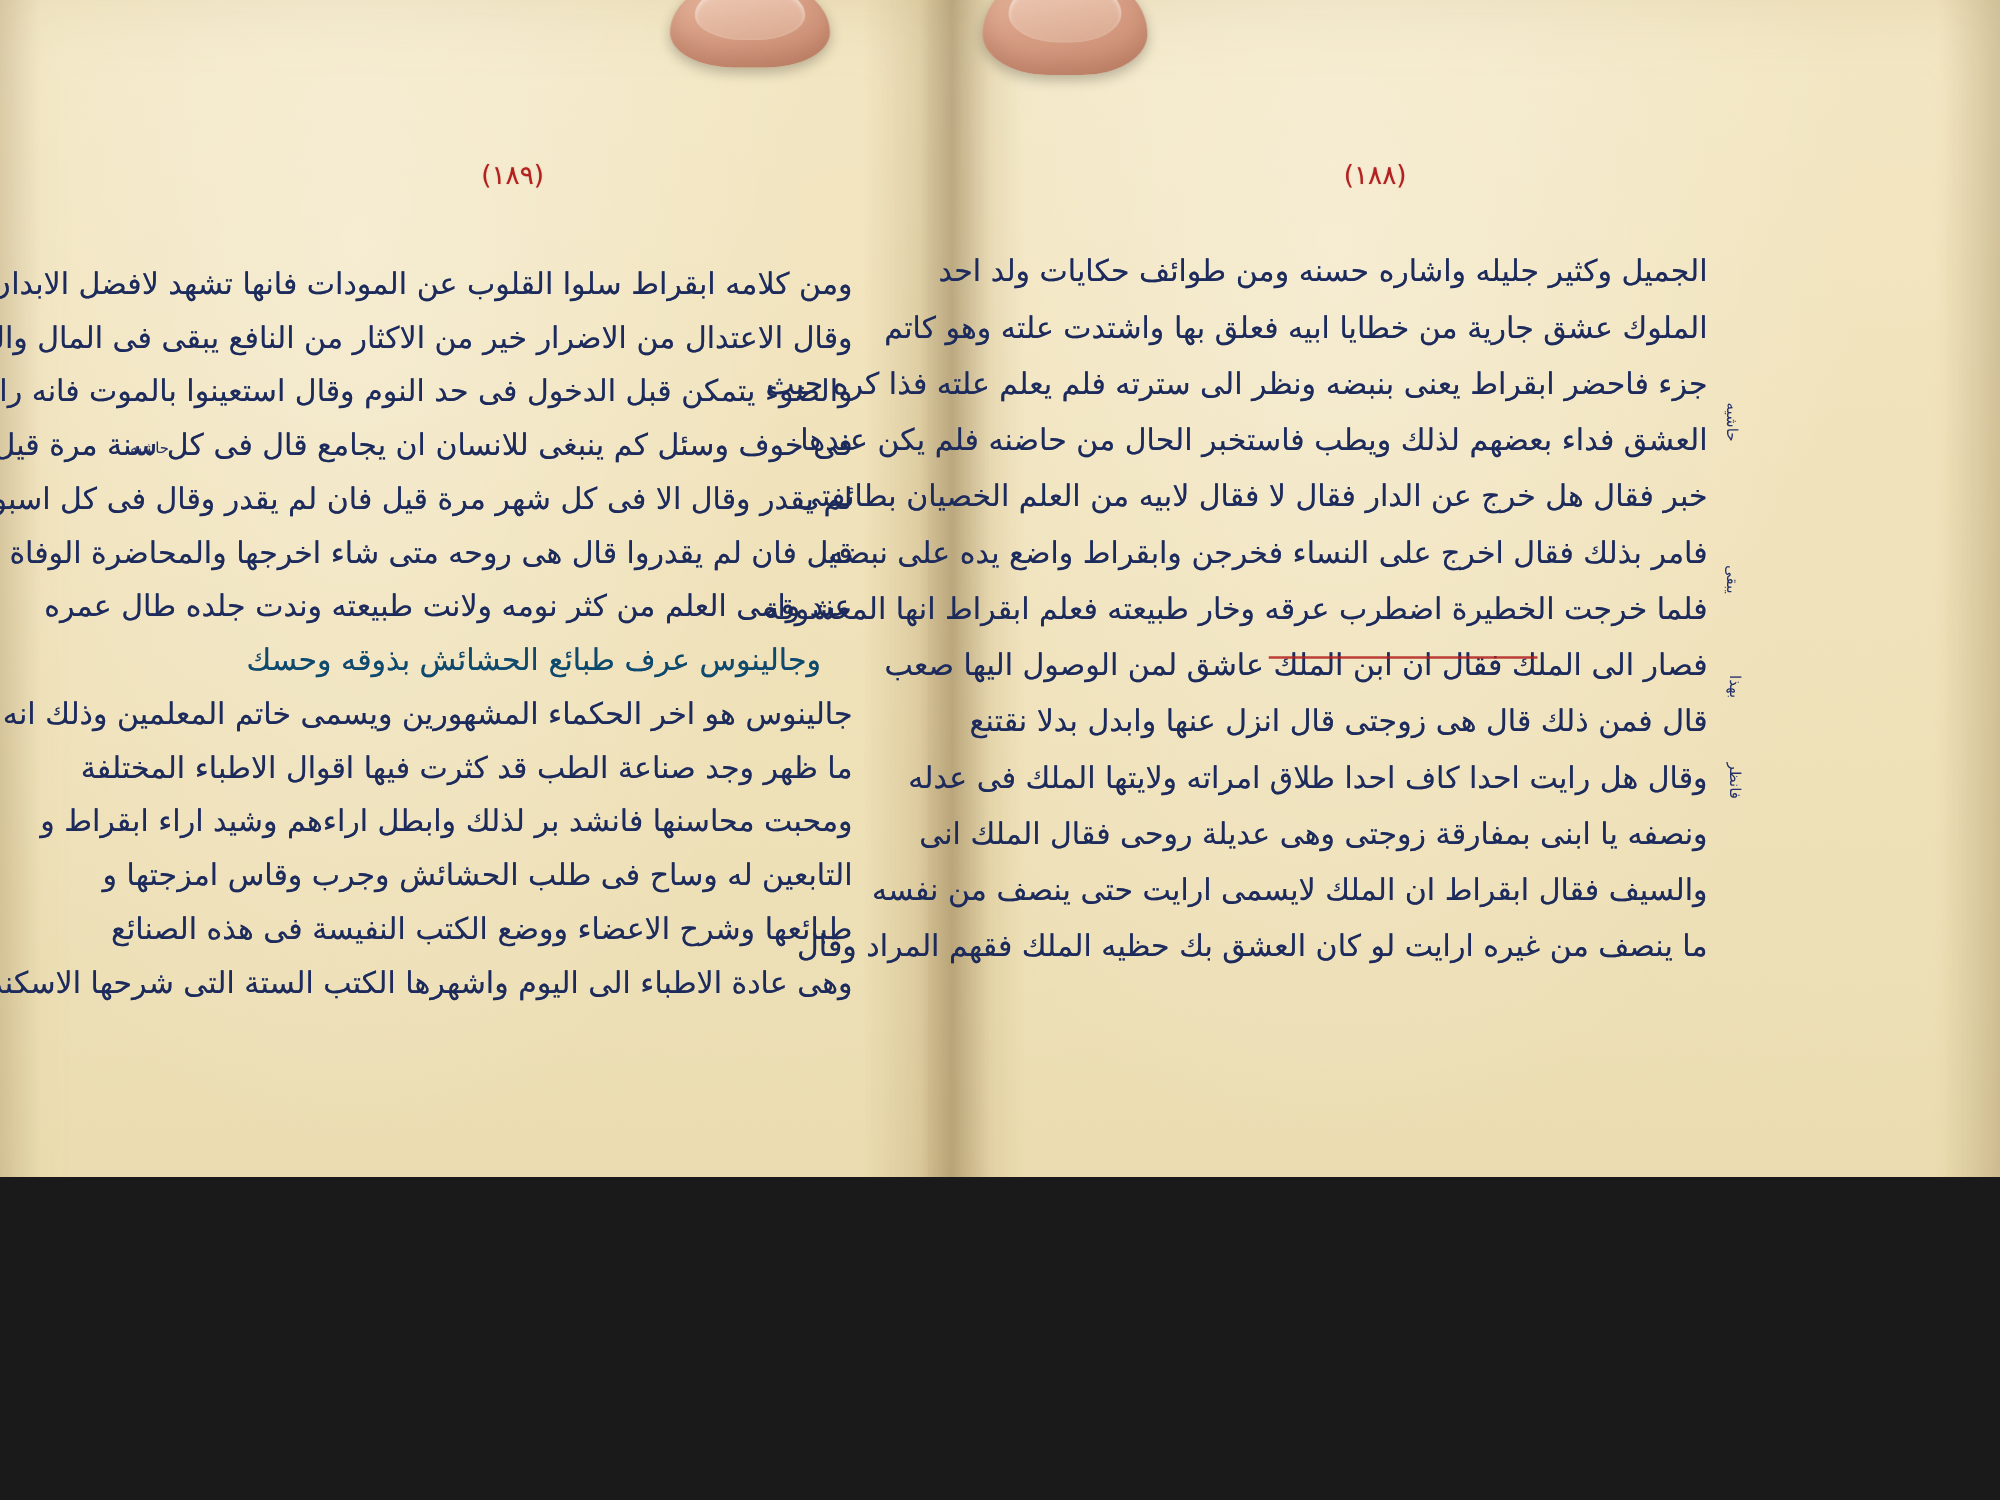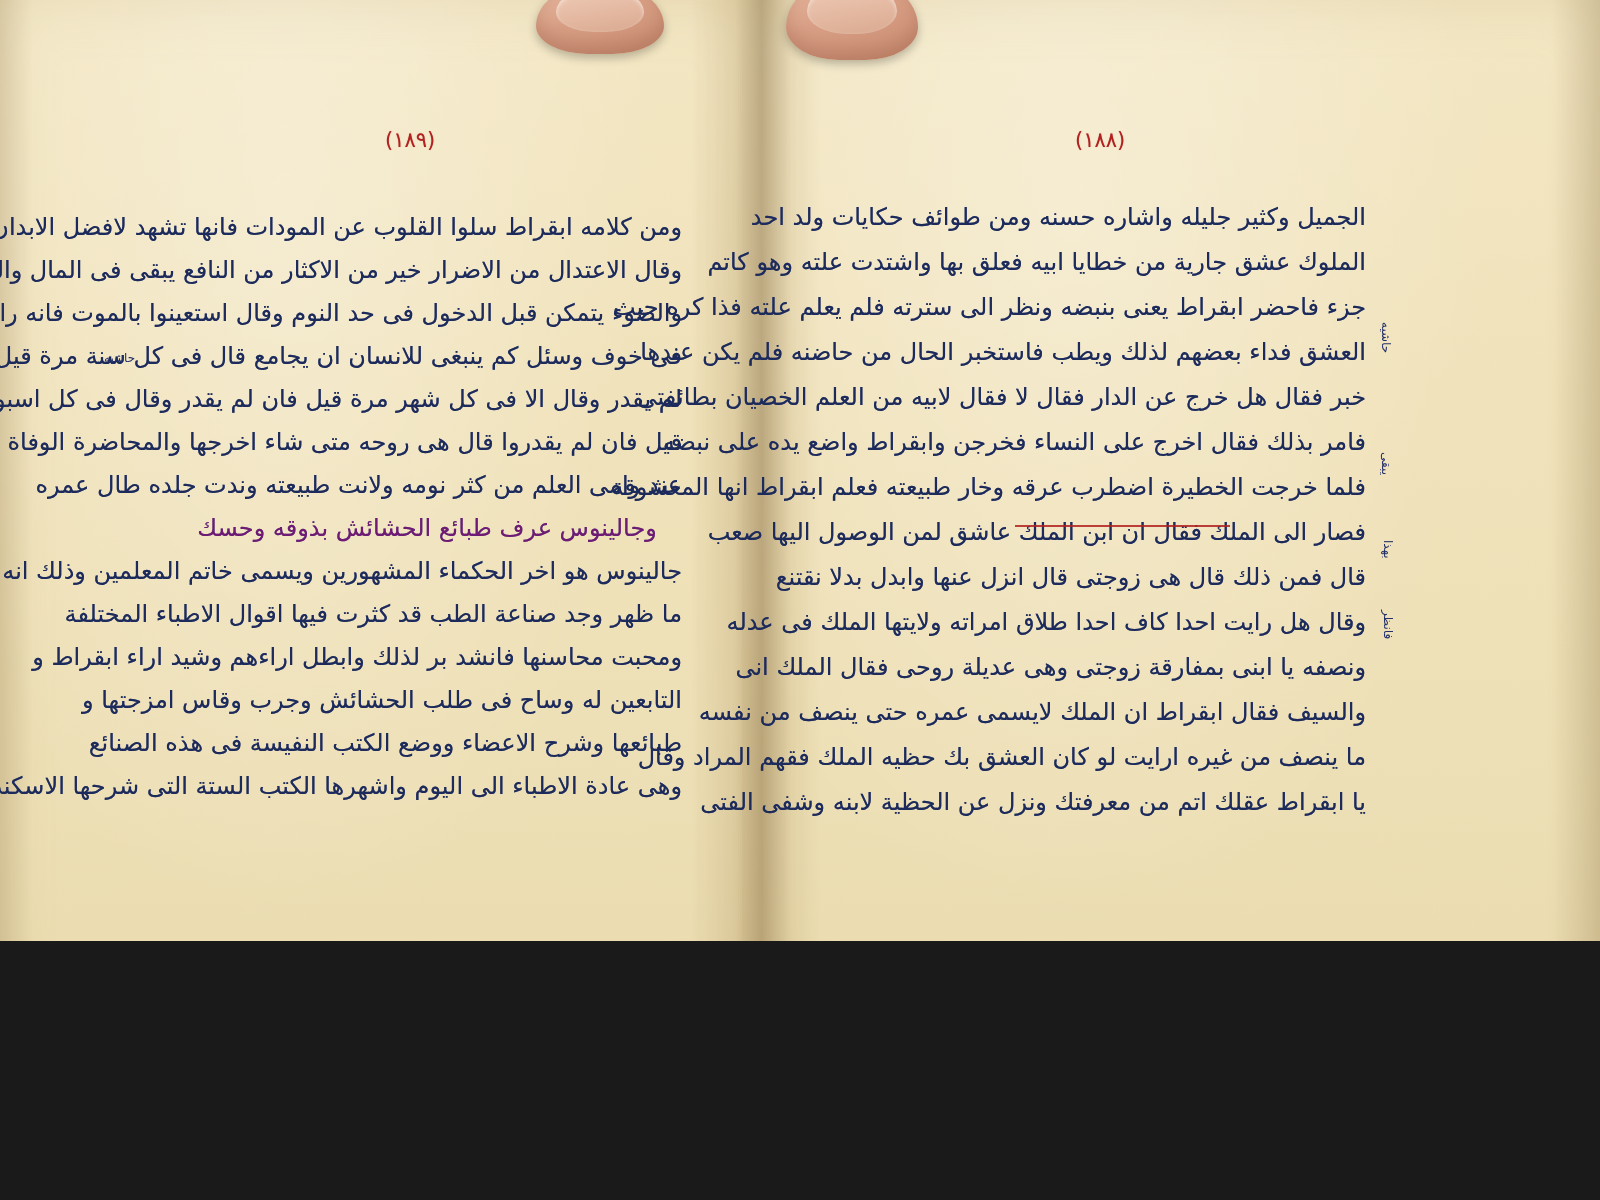--- a/index.html
+++ b/index.html
@@ -163,21 +163,21 @@
     white-space: nowrap;
     font-size: 24px;
     line-height: 1.0;
     margin-bottom: 18px;
     color: #1c2b5c;
     text-shadow: 0 0 0.4px rgba(20,35,95,0.6);
   }
   #text-left .line { margin-bottom: 19px; }
   #text-right .line { margin-bottom: 21px; }
   .line.heading {
-    color: #701a75;
+    color: #0c4a6e;
     font-size: 24px;
     text-align: center;
     margin-top: 0;
     margin-bottom: 24px;
     letter-spacing: 1px;
   }
 
   
   .underline-red {
     position: absolute;
@@ -272,23 +272,22 @@
       <span class="line">الملوك عشق جارية من خطايا ابيه فعلق بها واشتدت علته وهو كاتم</span>
       <span class="line">جزء فاحضر ابقراط يعنى بنبضه ونظر الى سترته فلم يعلم علته فذا كره حيث</span>
       <span class="line">العشق فداء بعضهم لذلك ويطب فاستخبر الحال من حاضنه فلم يكن عندها</span>
       <span class="line">خبر فقال هل خرج عن الدار فقال لا فقال لابيه من العلم الخصيان بطائفتى</span>
       <span class="line">فامر بذلك فقال اخرج على النساء فخرجن وابقراط واضع يده على نبضه</span>
       <span class="line">فلما خرجت الخطيرة اضطرب عرقه وخار طبيعته فعلم ابقراط انها المعشوقة</span>
       <span class="line">فصار الى الملك فقال ان ابن الملك عاشق لمن الوصول اليها صعب</span>
       <span class="line">قال فمن ذلك قال هى زوجتى قال انزل عنها وابدل بدلا نقتنع</span>
       <span class="line">وقال هل رايت احدا كاف احدا طلاق امراته ولايتها الملك فى عدله</span>
       <span class="line">ونصفه يا ابنى بمفارقة زوجتى وهى عديلة روحى فقال الملك انى</span>
-      <span class="line">والسيف فقال ابقراط ان الملك لايسمى عمره حتى ينصف من نفسه</span>
+      <span class="line">والسيف فقال ابقراط ان الملك لايسمى ارايت حتى ينصف من نفسه</span>
       <span class="line">ما ينصف من غيره ارايت لو كان العشق بك حظيه الملك فقهم المراد وقال</span>
-      <span class="line">يا ابقراط عقلك اتم من معرفتك ونزل عن الحظية لابنه وشفى الفتى</span>
     </div>
 
     <div class="underline-red"></div>
 
     <div class="margin-note" id="note-left-1">حاشيه</div>
     <div class="margin-note" id="note-left-2">الاسكندر</div>
 
     <div class="margin-note vertical" id="note-right-1">حاشيه</div>
     <div class="margin-note vertical" id="note-right-2">يبقى</div>
     <div class="margin-note vertical" id="note-right-3">بهذا</div>

